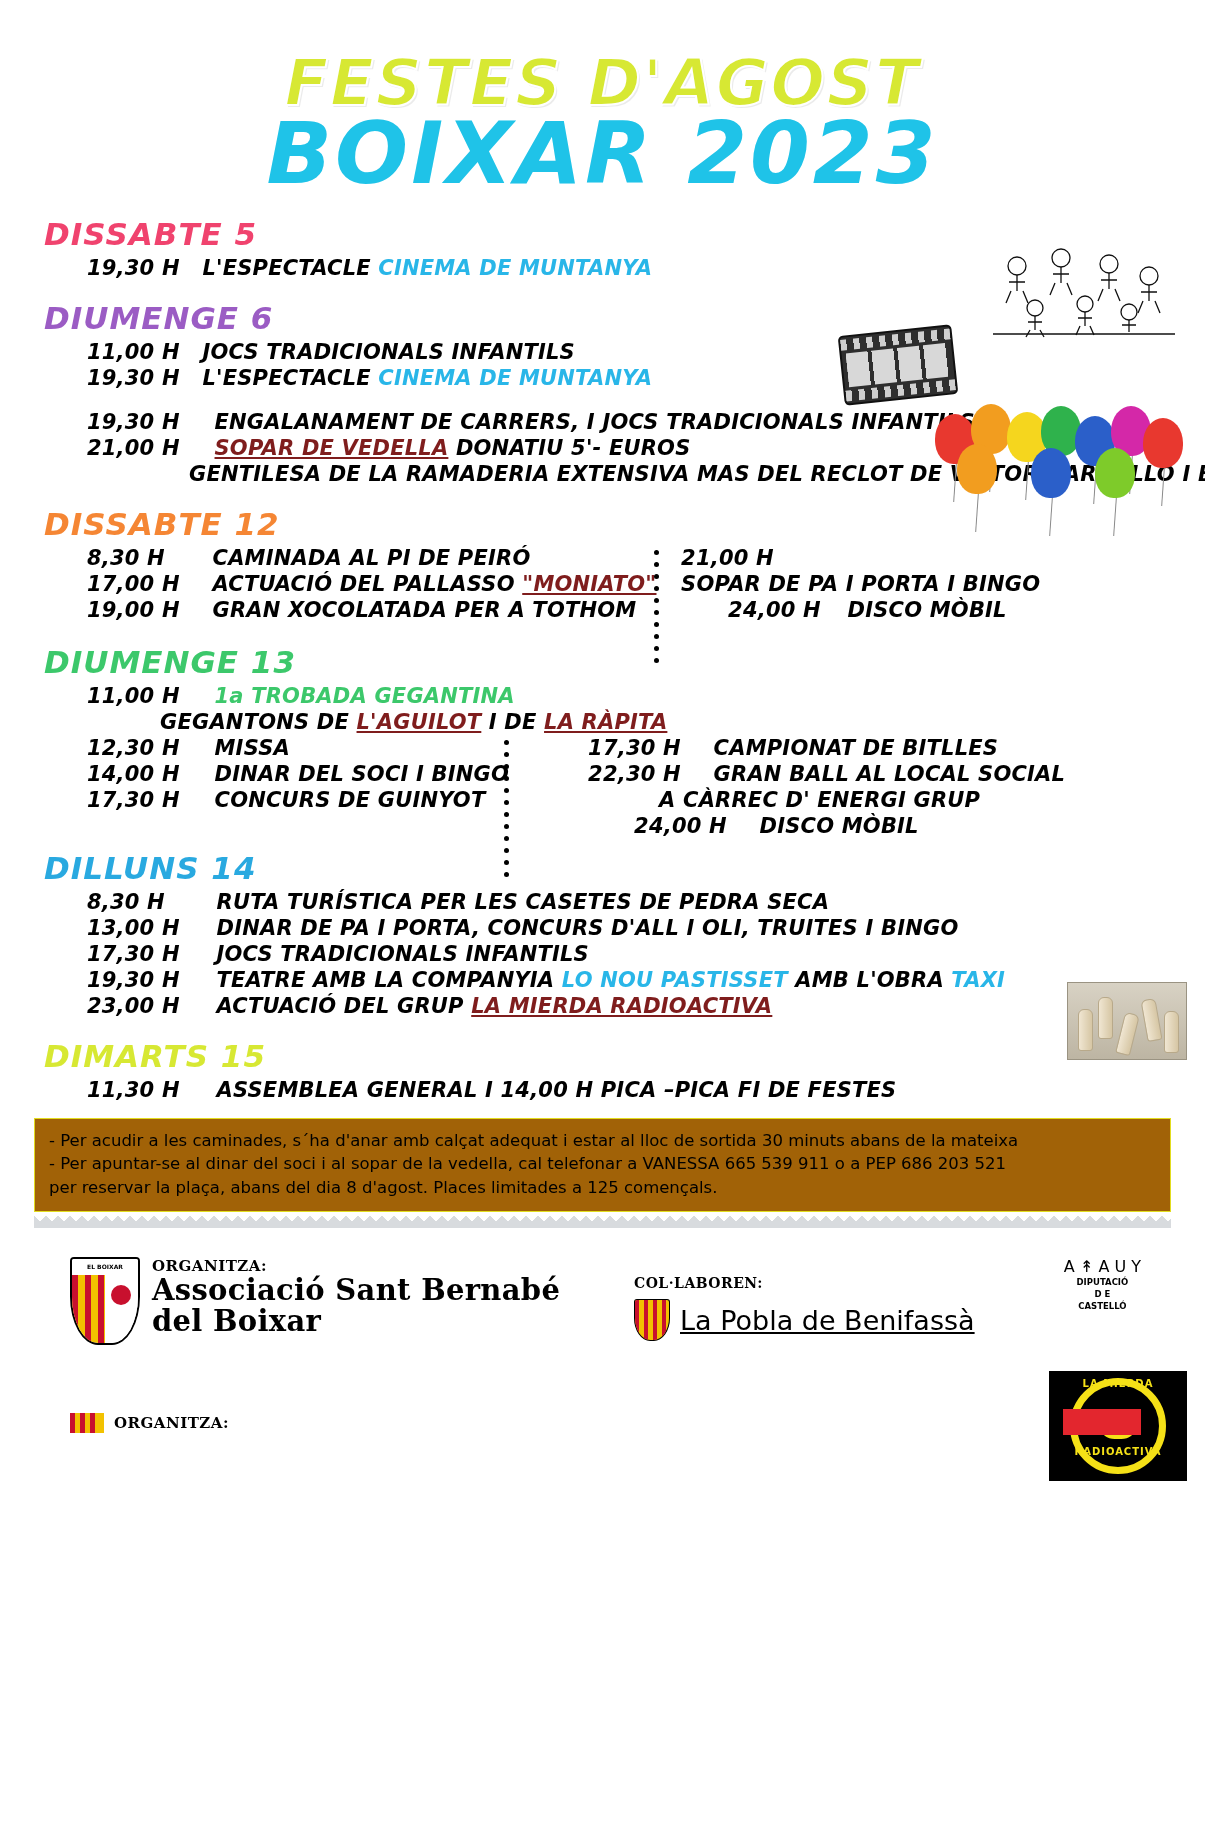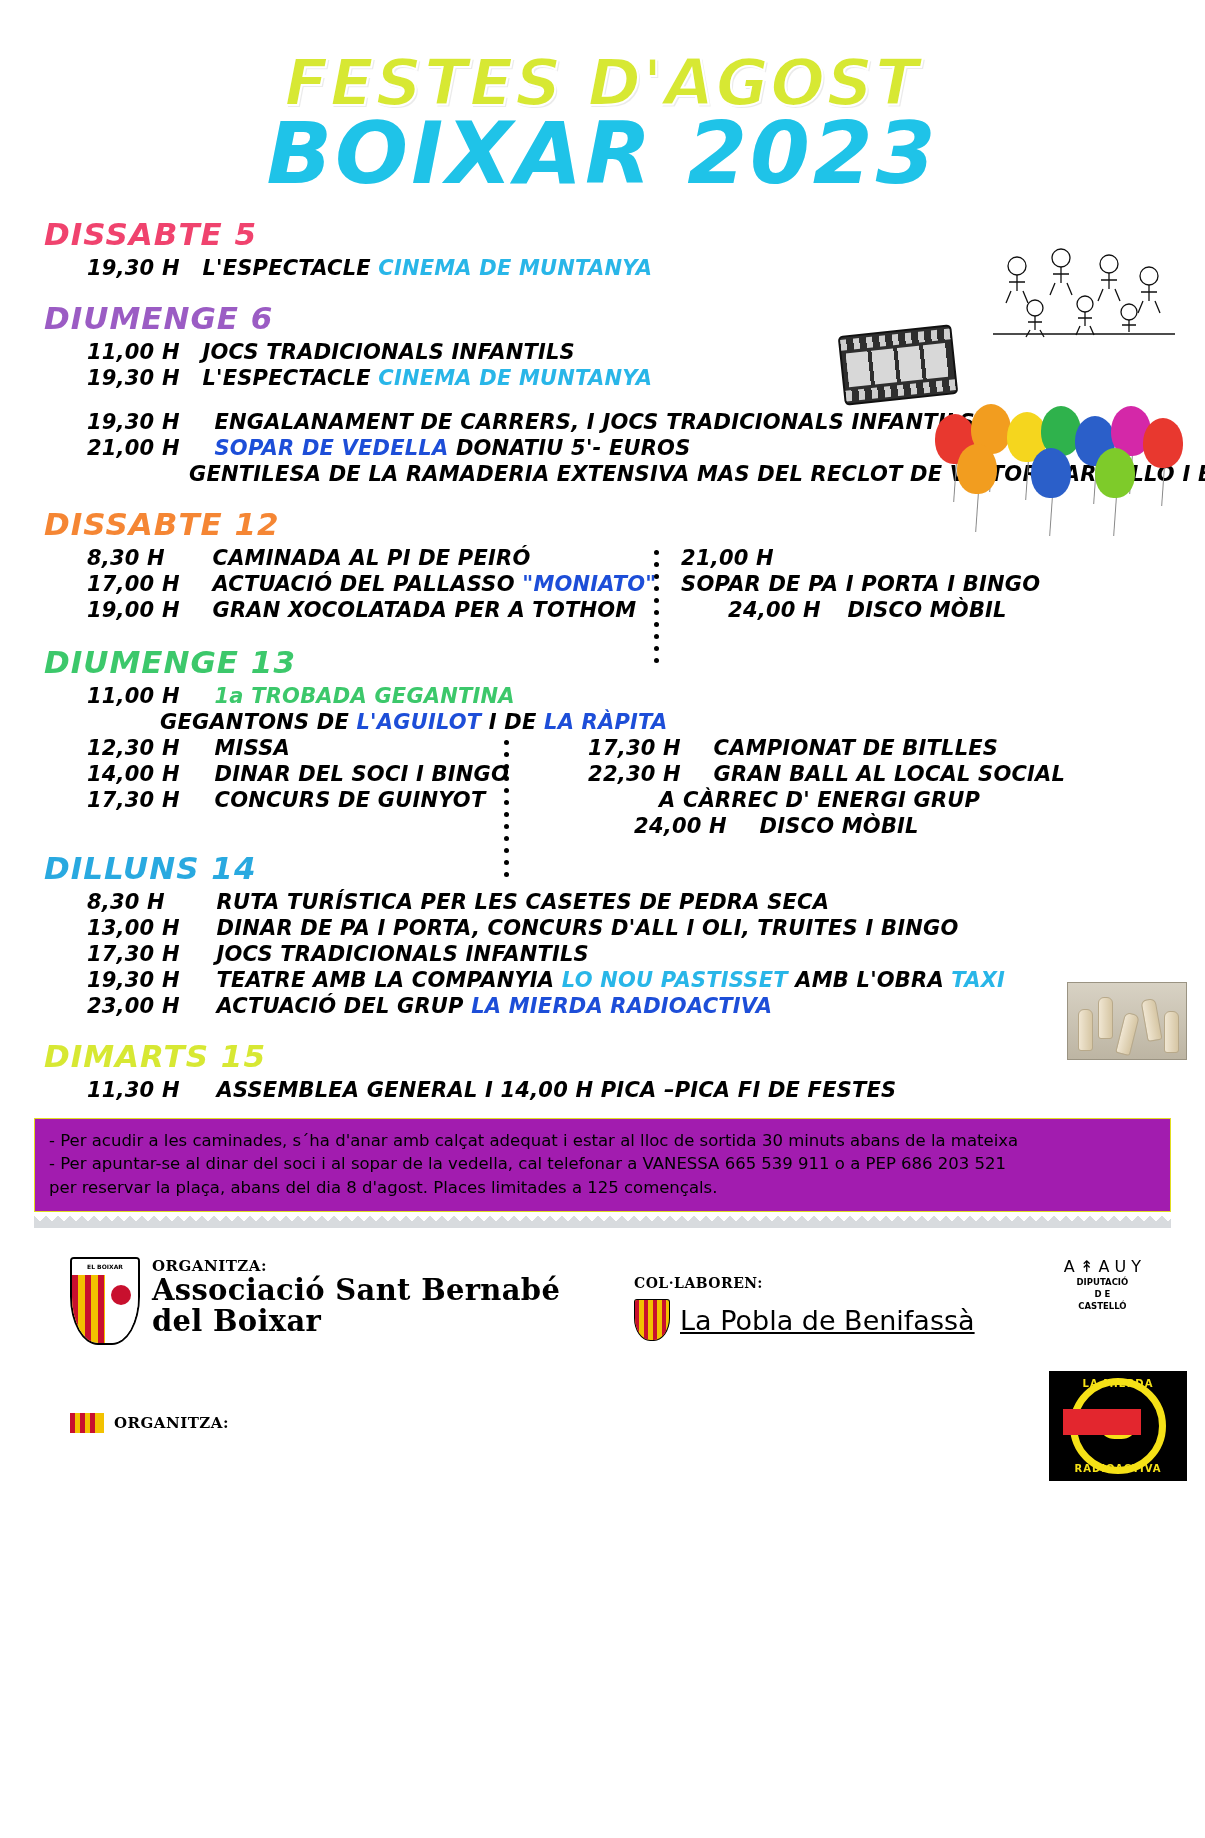--- a/index.html
+++ b/index.html
@@ -52,38 +52,38 @@
   
   .evt{
     font-weight:bold;font-style:italic;
     font-size:21px;color:#000;
     white-space:nowrap;
     margin:0 0 2px 6px;
     letter-spacing:0.2px;
   }
   .evt .time{display:inline-block;margin-left:47px;}
   .hl-cyan{color:#29b6e8;}
-  .hl-red{color:#1d4ed8;}
+  .hl-red{color:#7f1d1d;text-decoration:underline;}
   .sub-indent{margin-left:155px;}
   
   .two-col{position:relative;}
   .col-left{display:inline-block;vertical-align:top;}
   .col-right{display:inline-block;vertical-align:top;}
   .dotcol{
     position:absolute;top:4px;
     width:6px;
     display:flex;flex-direction:column;gap:7px;
   }
   .dotcol i{display:block;width:5px;height:5px;border-radius:50%;background:#000;}
   
   .sec{margin-top:20px;}
   
   .notes{
     margin-top:16px;
-    background:#a21caf;
+    background:#a16207;
     border:1px solid #e2dd1f;
     padding:10px 14px 12px 14px;
     font-family:"DejaVu Sans", sans-serif;
     font-weight:normal;font-style:normal;
     font-size:16.5px;color:#000;
     line-height:1.42;
   }
   .notes div{white-space:nowrap;}
   .zigzag{
     height:12px;margin-top:4px;
@@ -189,21 +189,21 @@
   }
   .mierda .ring:before{
     content:"";position:absolute;left:50%;top:50%;transform:translate(-50%,-50%);
     width:34px;height:26px;border-radius:50% 50% 40% 40%;background:#f5e117;
   }
   .mierda .t{
     position:absolute;left:0;right:0;top:7px;text-align:center;
     color:#f5e117;font-size:10px;font-weight:bold;letter-spacing:1px;
   }
   .mierda .b{
-    position:absolute;left:0;right:0;bottom:7px;text-align:center;
+    position:absolute;left:0;right:0;bottom:24px;text-align:center;
     color:#f5e117;font-size:10px;font-weight:bold;letter-spacing:1px;
   }
 </style>
 </head>
 <body>
 
 <div class="poster">
 
   <div class="title-block">
     <div class="title-1">FESTES D'AGOST</div>

